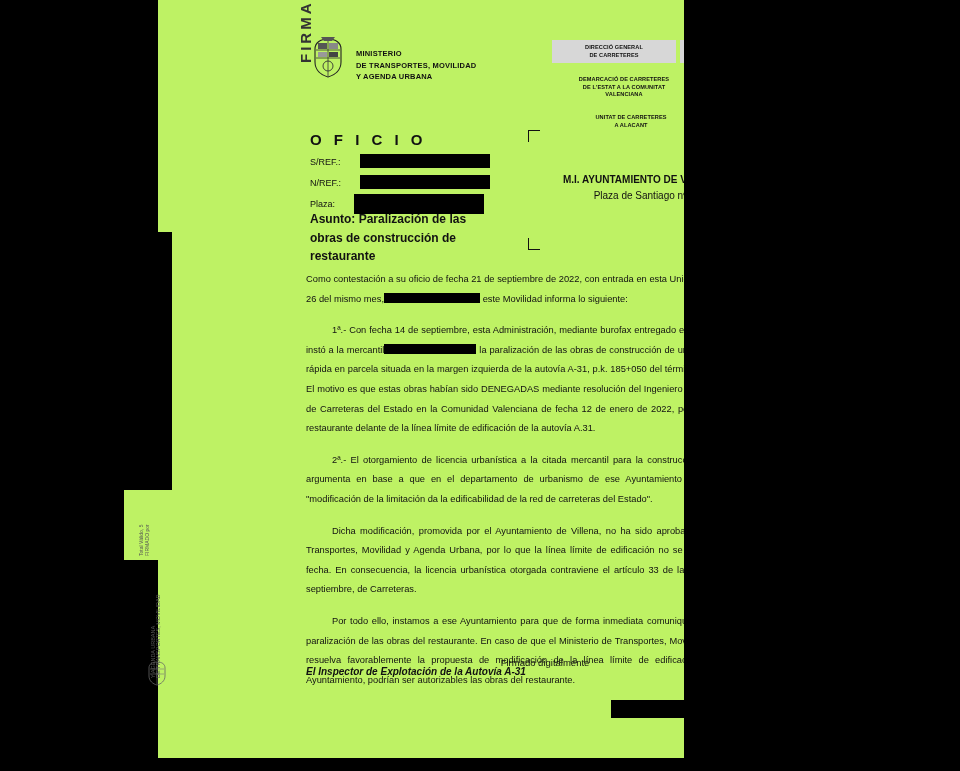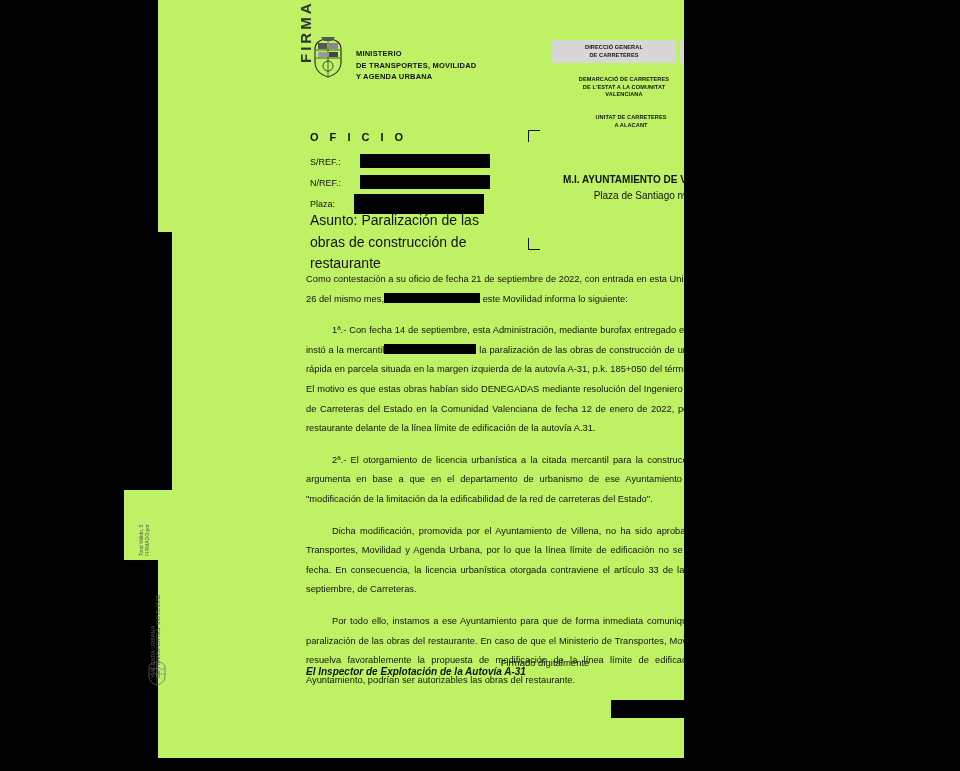--- a/index.html
+++ b/index.html
@@ -170,21 +170,21 @@
   .box-b { left: 556px; top: 40px; width: 106px; }
   .box-c { left: 448px; top: 72px; width: 100px; }
   .box-d { left: 556px; top: 72px; width: 110px; }
   .box-e { left: 462px; top: 110px; width: 86px; }
   .box-f { left: 556px; top: 110px; width: 96px; }
 
   .oficio {
     position: absolute;
     left: 186px;
     top: 131px;
-    font-size: 11px;
+    font-size: 15px;
     font-weight: bold;
     letter-spacing: 4px;
     color: #111;
   }
   .refs {
     position: absolute;
     left: 186px;
     top: 152px;
     font-size: 9px;
     color: #111;
@@ -197,24 +197,25 @@
     vertical-align: middle;
   }
   .r1 { position: absolute; left: 50px; top: 2px; width: 130px; height: 14px; }
   .r2 { position: absolute; left: 50px; top: 2px; width: 130px; height: 14px; }
   .r3 { position: absolute; left: 44px; top: 0px; width: 130px; height: 20px; }
 
   .asunto {
     position: absolute;
     left: 186px;
     top: 210px;
-    font-size: 14px;
+    font-size: 12px;
     color: #111;
     line-height: 1.55;
     width: 180px;
+    font-weight: bold;
   }
   .addressee {
     position: absolute;
     left: 404px;
     top: 172px;
     width: 230px;
     text-align: center;
     font-size: 10px;
     color: #111;
     line-height: 1.55;

